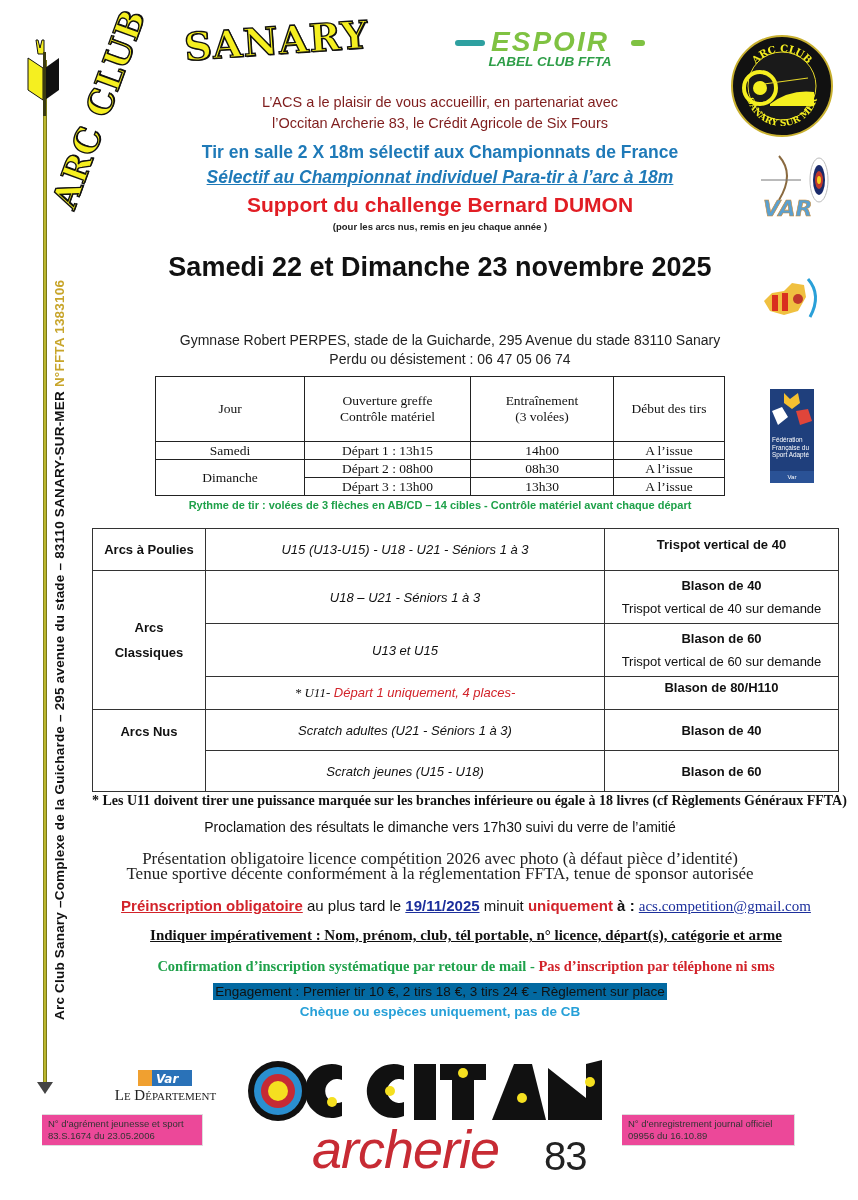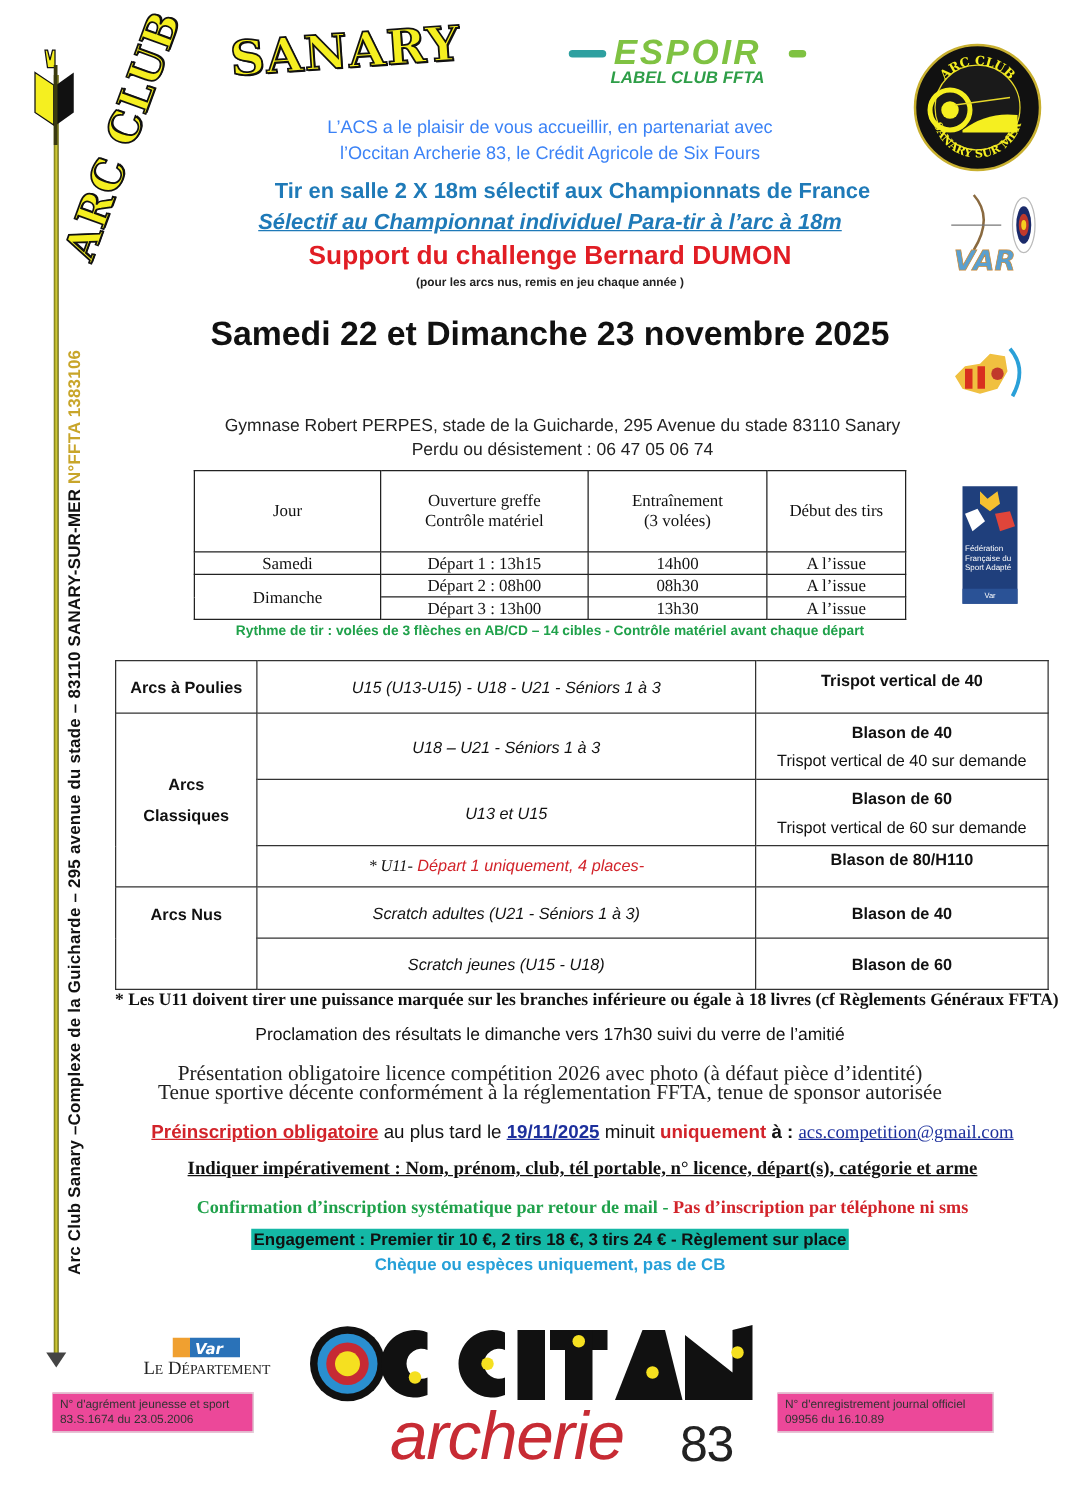--- a/index.html
+++ b/index.html
@@ -8,22 +8,22 @@
   
   #shaft{left:43px;top:60px;width:4px;height:1030px;background:linear-gradient(90deg,#6b6a10,#d8d23a,#5a5a0a);}
   #arrow-head{left:37px;top:1082px;width:0;height:0;border-left:8px solid transparent;border-right:8px solid transparent;border-top:12px solid #444;}
   #vertical-text{left:52px;top:1020px;transform-origin:0 0;transform:rotate(-90deg);white-space:nowrap;font-size:13.5px;font-weight:bold;color:#111;letter-spacing:0.2px;}
   #vertical-text .ffta{color:#c8a52a;}
   
   .club-title{font-family:"DejaVu Serif",serif;font-weight:bold;color:#f5ef20;-webkit-text-stroke:1.4px #111;text-shadow:1px 1px 0 #111;}
   #title-sanary{left:184px;top:18px;font-size:38px;transform:rotate(-4deg);letter-spacing:1px;}
   #title-arc-club{left:44px;top:200px;font-size:34px;transform-origin:0 0;transform:rotate(-70deg);letter-spacing:1px;}
   .center{text-align:center;}
-  #intro{left:200px;top:92px;width:480px;font-size:14.5px;line-height:21px;color:#3b82f6;}
-  #line-blue1{left:168px;top:142px;width:580px;font-size:17.5px;font-weight:bold;color:#1f7ab8;}
+  #intro{left:200px;top:92px;width:480px;font-size:14.5px;line-height:21px;color:#7f1d1d;}
+  #line-blue1{left:150px;top:142px;width:580px;font-size:17.5px;font-weight:bold;color:#1f7ab8;}
   #line-blue2{left:150px;top:167px;width:580px;font-size:17.5px;font-weight:bold;color:#1f7ab8;font-style:italic;}
   #line-blue2 span{text-decoration:underline;}
   #line-red{left:150px;top:193px;width:580px;font-size:21px;font-weight:bold;color:#e11d24;}
   #line-note{left:150px;top:221px;width:580px;font-size:9.5px;font-weight:bold;color:#222;}
   #date{left:120px;top:252px;width:640px;font-size:27px;font-weight:bold;color:#111;}
   #address{left:150px;top:331px;width:600px;font-size:14px;line-height:19px;color:#222;}
   
   #sched{left:155px;top:376px;width:570px;border-collapse:collapse;font-family:"Liberation Serif",serif;font-size:13.5px;}
   #sched td{border:1.5px solid #222;text-align:center;padding:0;line-height:16px;}
   #rhythm{left:120px;top:499px;width:640px;font-size:11px;font-weight:bold;color:#1fa14a;}
@@ -42,21 +42,21 @@
   #prereg{left:86px;top:897px;width:760px;font-size:15px;}
   .u-red{color:#d2232a;font-weight:bold;text-decoration:underline;}
   .u-blue{color:#1c2f9c;font-weight:bold;text-decoration:underline;}
   .b-red{color:#d2232a;font-weight:bold;}
   .b-black{font-weight:bold;}
   .mail{font-family:"Liberation Serif",serif;color:#1c2f9c;text-decoration:underline;}
   #indiquer{left:86px;top:927px;width:760px;font-family:"Liberation Serif",serif;font-weight:bold;font-size:15px;text-decoration:underline;}
   #confirm{left:86px;top:958px;width:760px;font-family:"Liberation Serif",serif;font-weight:bold;font-size:14.5px;}
   .green{color:#1fa14a;}
   #engagement{left:200px;top:984px;width:480px;font-size:13.5px;}
-  #engagement span{background:#14b8a6;padding:1px 2px;font-weight:bold;}
+  #engagement span{background:#0369a1;padding:1px 2px;}
   #cheque{left:200px;top:1004px;width:480px;font-size:13.5px;font-weight:bold;color:#26a0d8;}
   
   #espoir{left:455px;top:26px;width:190px;}
   #espoir .word{font-size:28px;font-weight:bold;font-style:italic;color:#7fc242;text-align:center;letter-spacing:2px;}
   #espoir .label{font-size:13.5px;font-weight:bold;font-style:italic;color:#2e9e48;text-align:center;margin-top:-4px;}
   #espoir .dash{position:absolute;top:14px;height:6px;width:30px;background:#2ea0a0;border-radius:3px;}
   #club-badge{left:730px;top:34px;width:104px;height:104px;}
   #var-logo{left:757px;top:152px;width:76px;height:70px;}
   #pca-logo{left:758px;top:275px;width:70px;height:50px;}
   #ffsa-logo{left:770px;top:389px;width:44px;height:94px;background:#1f3f7c;}

